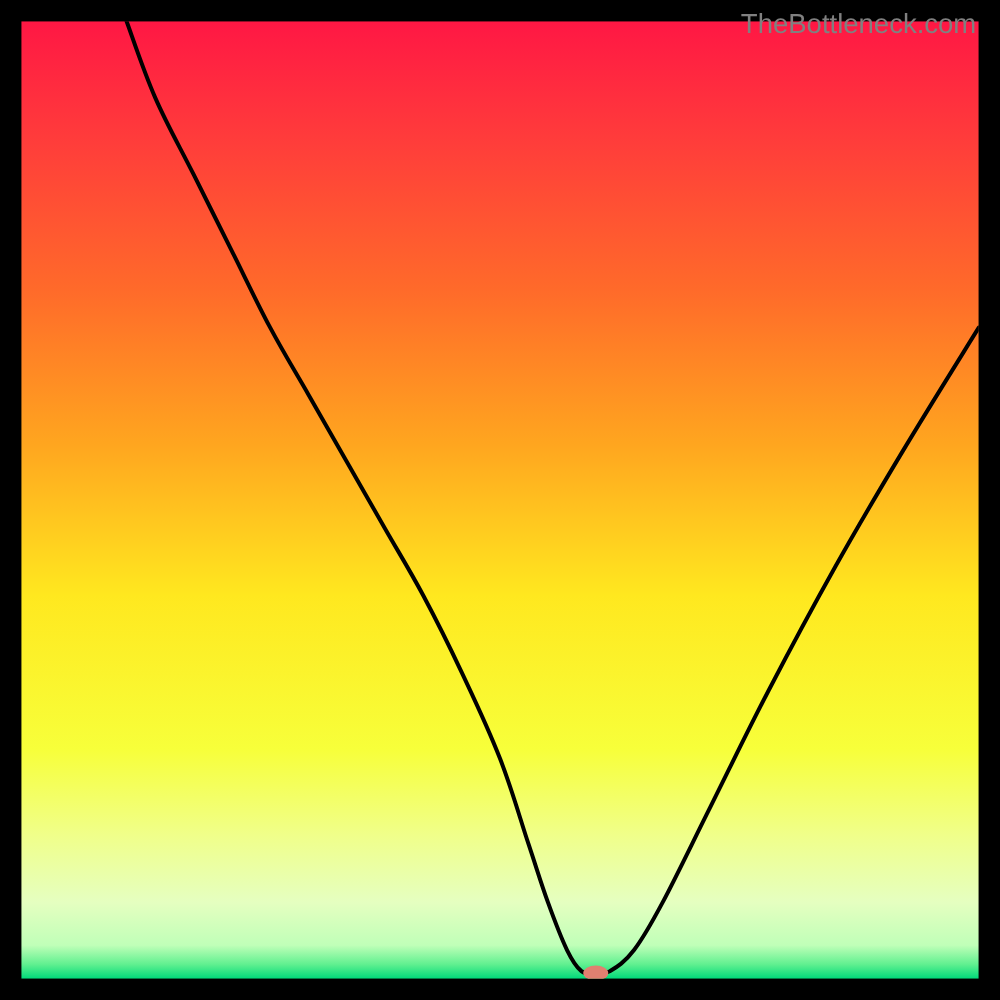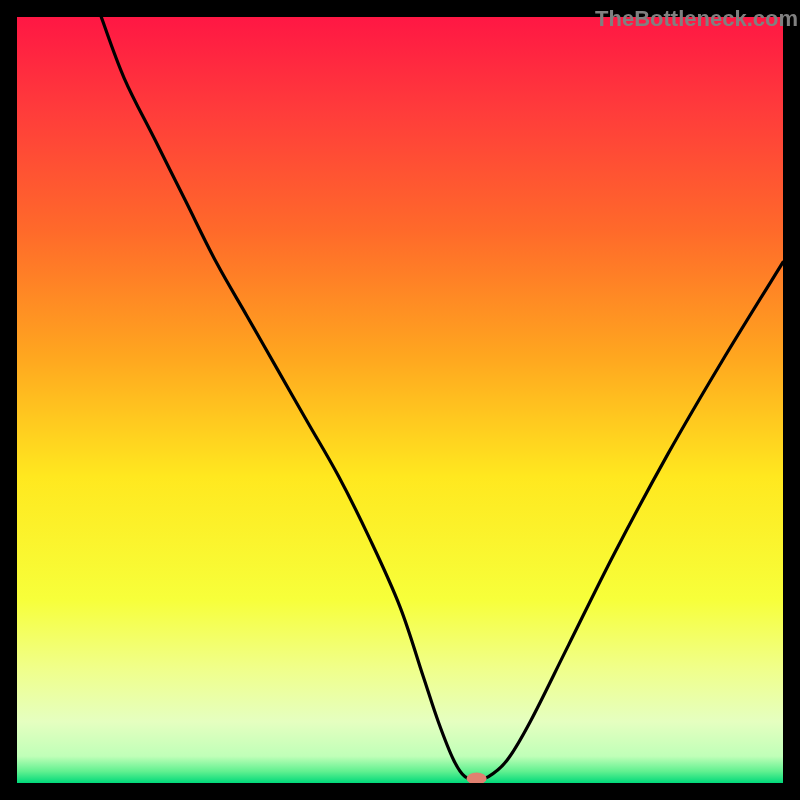--- a/index.html
+++ b/index.html
@@ -12,24 +12,24 @@
   }
   .chart-container {
     position: relative;
     width: 800px;
     height: 800px;
     background: #000;
   }
   .watermark {
     position: absolute;
     top: 6px;
-    right: 2px;
+    right: 19px;
     color: #808080;
     font-size: 22px;
-    font-weight: 700;
+    font-weight: 400;
     letter-spacing: 0px;
     z-index: 10;
   }
   .plot-area {
     position: absolute;
     left: 17px;
     top: 17px;
     width: 766px;
     height: 766px;
   }

